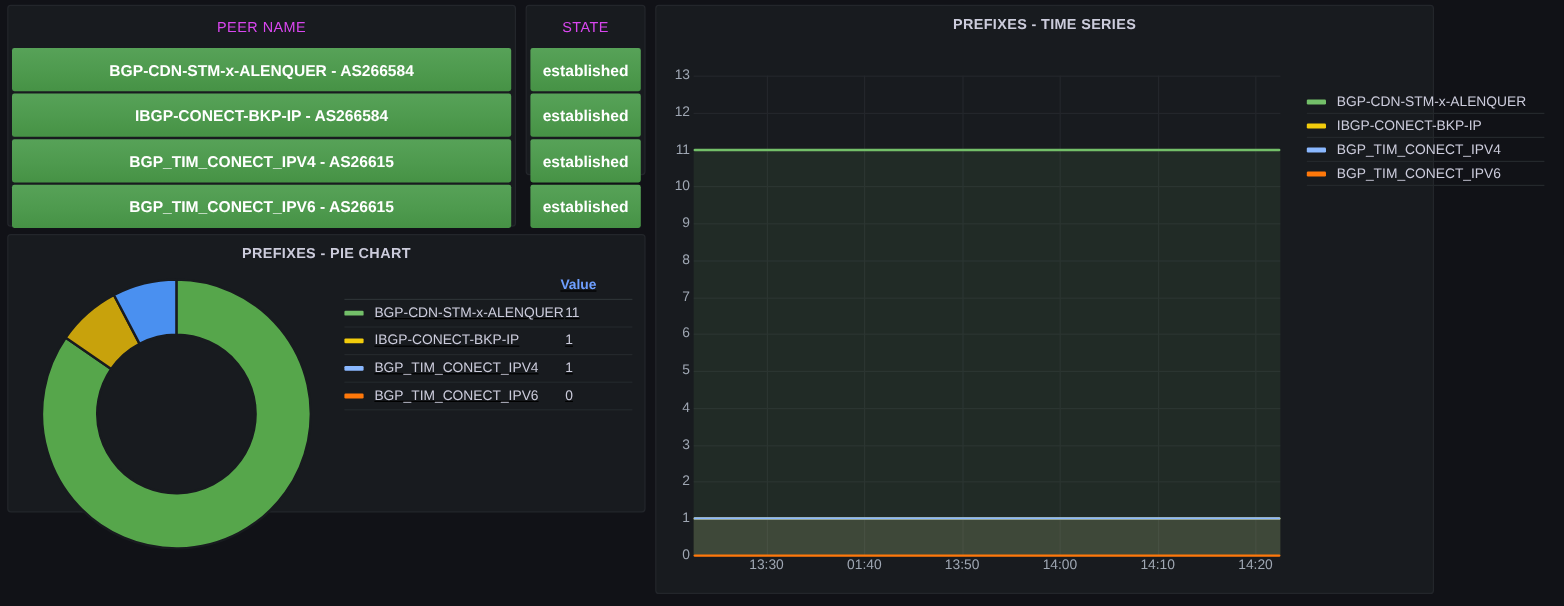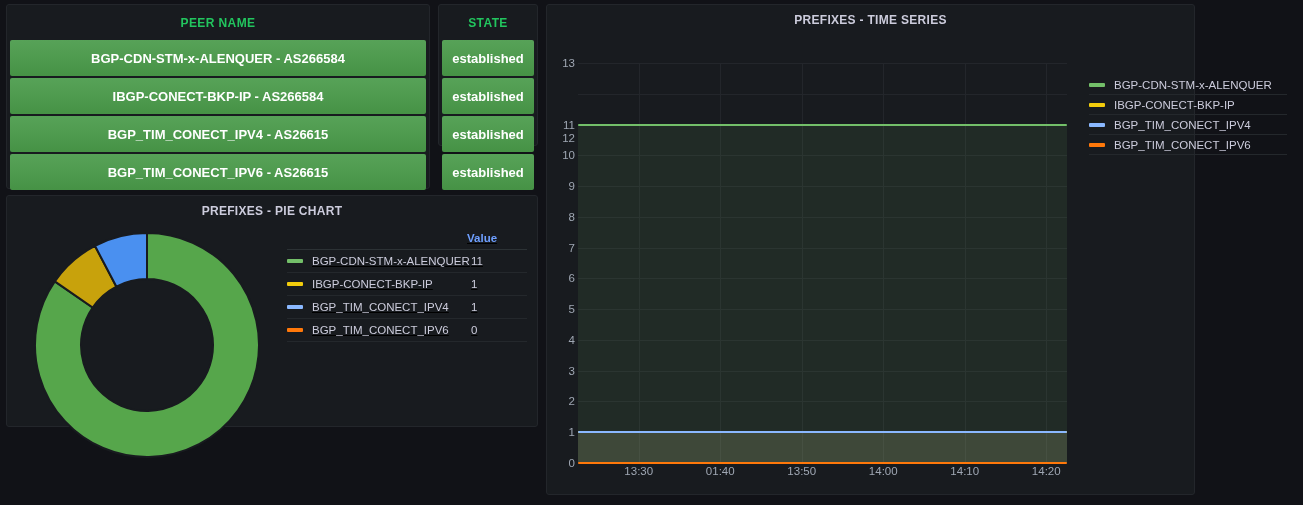--- a/index.html
+++ b/index.html
@@ -38,23 +38,23 @@
 
   
   #peer-panel  { left: 6px;   top: 4px;  width: 424px; height: 185px; }
   #state-panel { left: 438px; top: 4px;  width: 100px; height: 142px; }
 
   .tbl-head {
     height: 35px;
     display: flex;
     align-items: center;
     justify-content: center;
-    color: #22c55e;
+    color: #d946ef;
     font-size: 12px;
-    font-weight: bold;
+    font-weight: normal;
     letter-spacing: 0.4px;
   }
 
   .tbl-body { padding: 0 3px; }
 
   .cell {
     height: 36px;
     margin-bottom: 2px;
     display: flex;
     align-items: center;
@@ -287,21 +287,21 @@
           <div class="ytick" style="top: 338.462px;">2</div>
           <div class="ytick" style="top: 307.692px;">3</div>
           <div class="ytick" style="top: 276.923px;">4</div>
           <div class="ytick" style="top: 246.154px;">5</div>
           <div class="ytick" style="top: 215.385px;">6</div>
           <div class="ytick" style="top: 184.615px;">7</div>
           <div class="ytick" style="top: 153.846px;">8</div>
           <div class="ytick" style="top: 123.077px;">9</div>
           <div class="ytick" style="top: 92.3077px;">10</div>
           <div class="ytick" style="top: 61.5385px;">11</div>
-          <div class="ytick" style="top: 30.7692px; margin-top: 44px;">12</div>
+          <div class="ytick" style="top: 30.7692px;">12</div>
           <div class="ytick" style="top: 0px;">13</div>
         </div>
       <div class="ts-plot" id="ts-plot">
           <div class="gridline" style="top: 400px;"></div>
           <div class="gridline" style="top: 369.231px;"></div>
           <div class="gridline" style="top: 338.462px;"></div>
           <div class="gridline" style="top: 307.692px;"></div>
           <div class="gridline" style="top: 276.923px;"></div>
           <div class="gridline" style="top: 246.154px;"></div>
           <div class="gridline" style="top: 215.385px;"></div>

